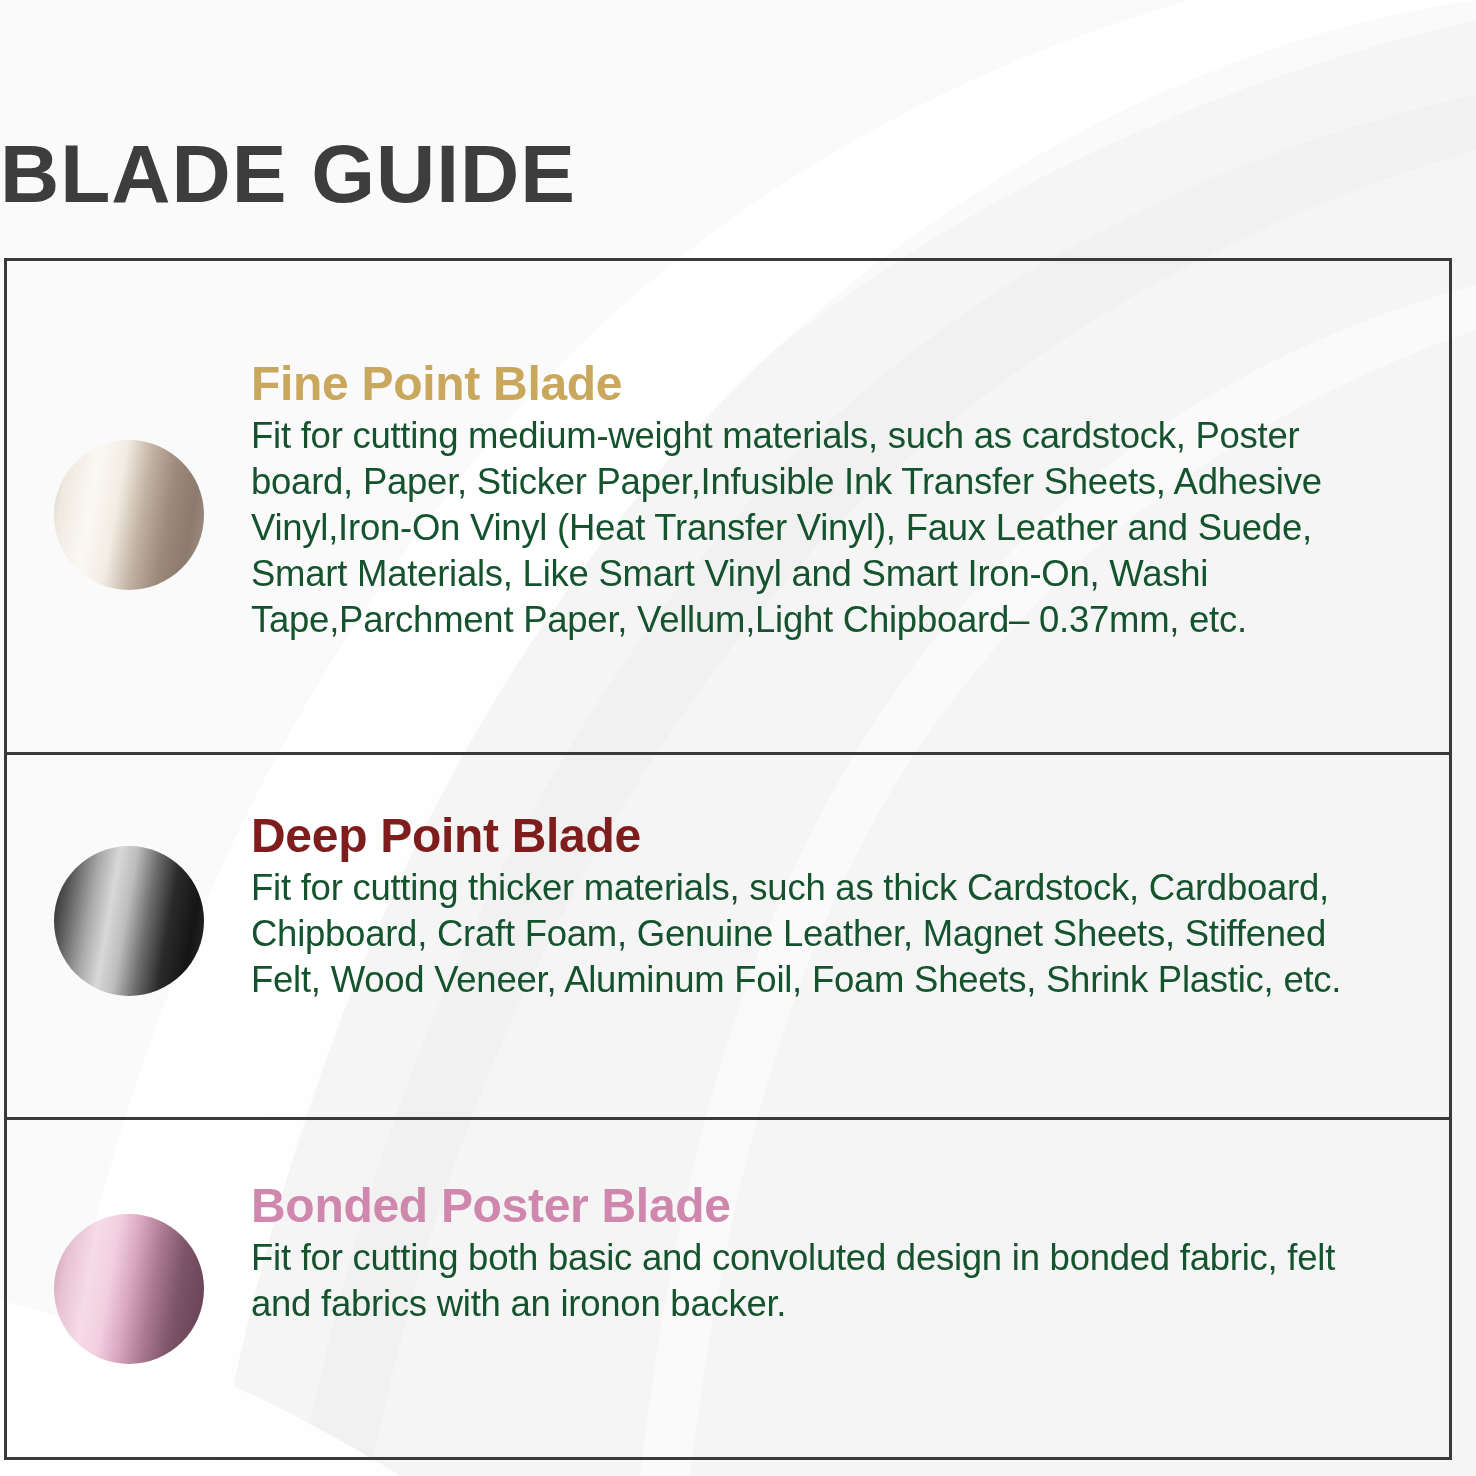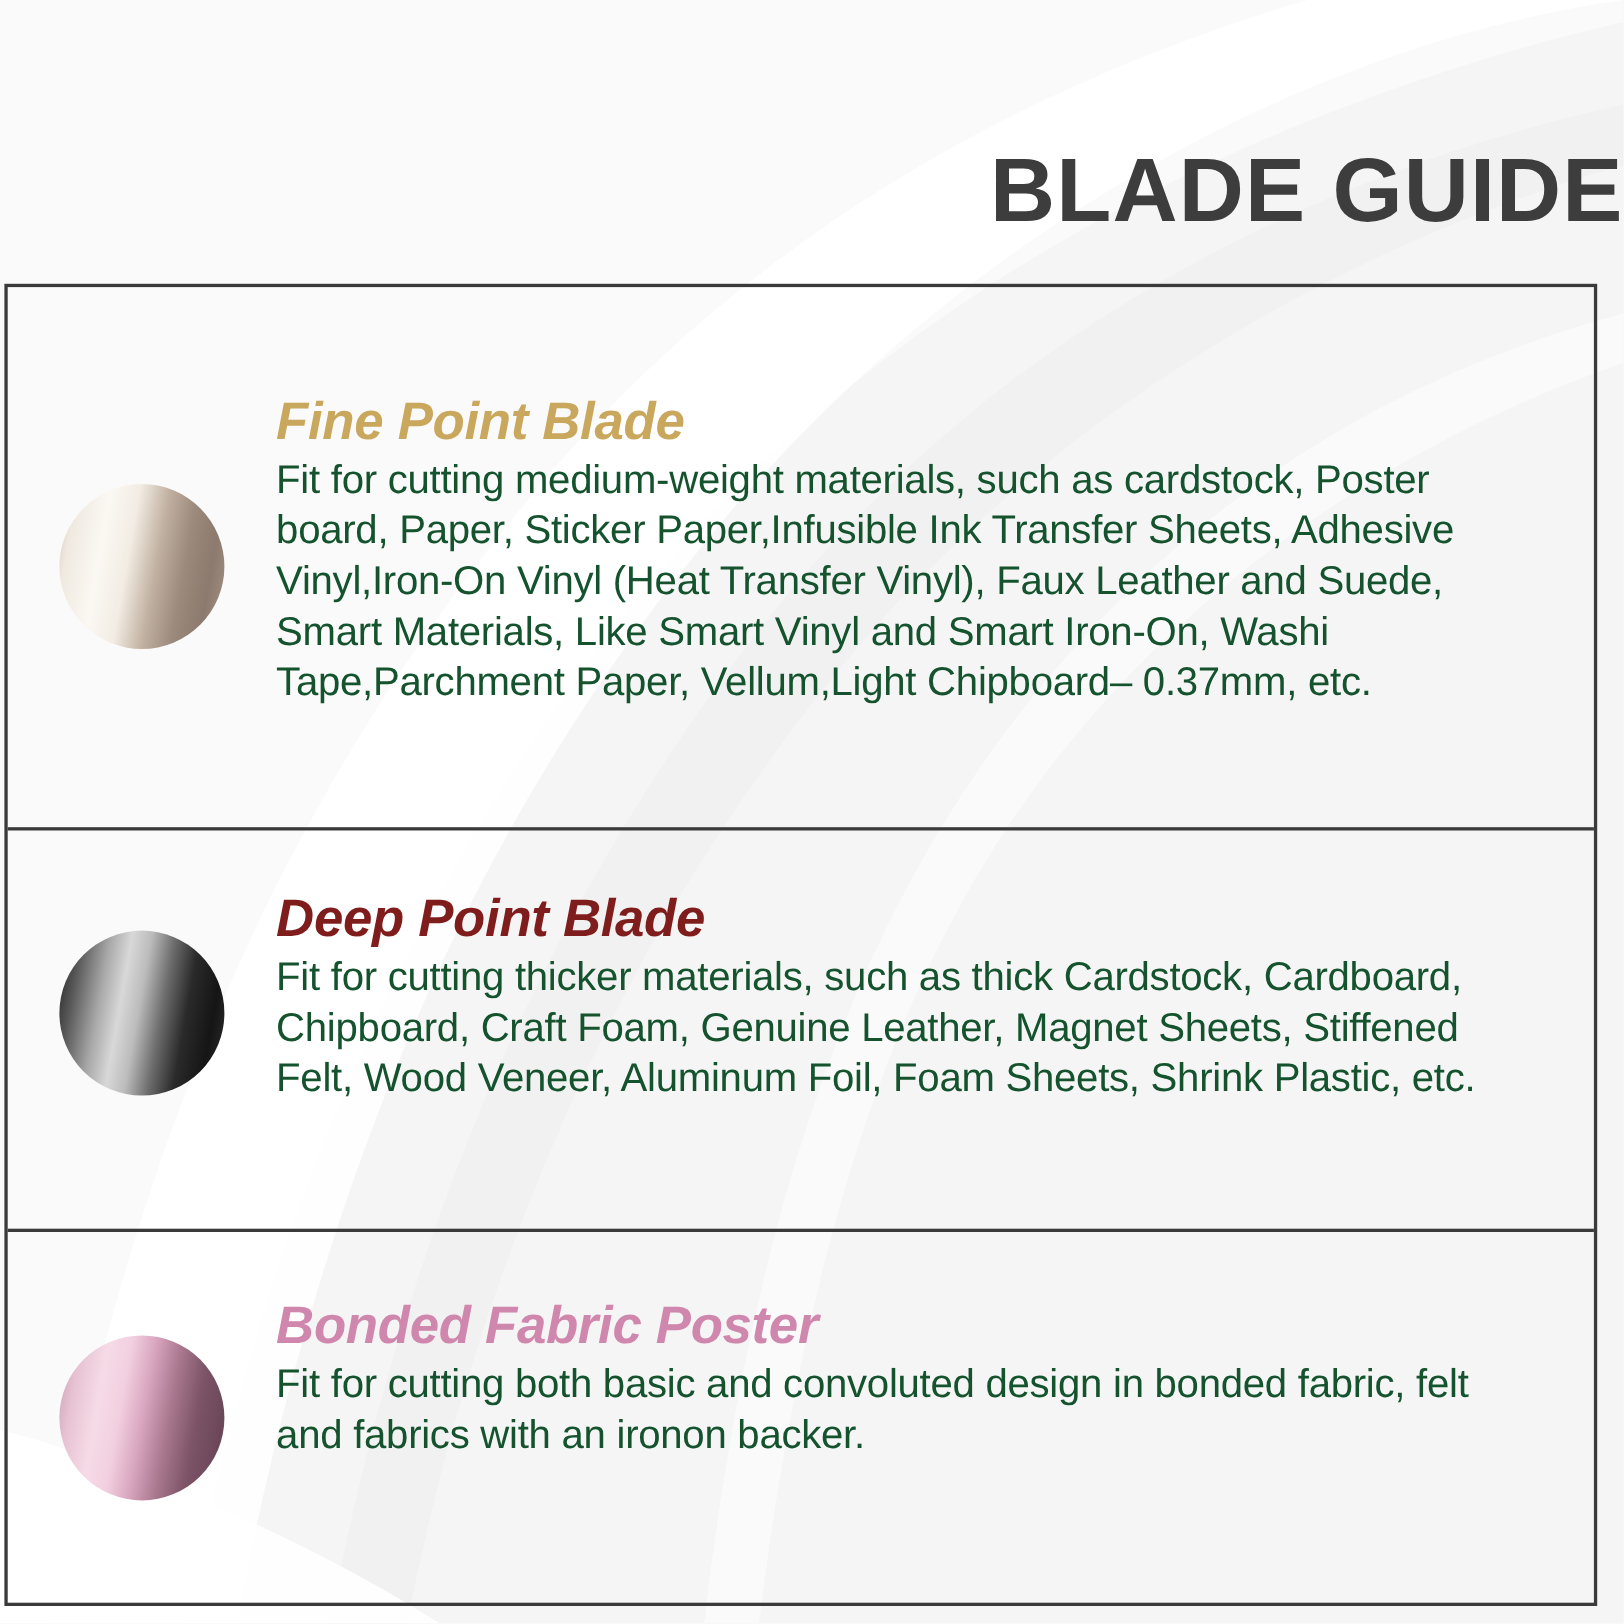--- a/index.html
+++ b/index.html
@@ -33,21 +33,21 @@
     width: 1476px;
     height: 1476px;
   }
 
   
   .title-wrap {
     position: absolute;
     top: 78px;
     left: 0;
     width: 1476px;
-    text-align: right;
+    text-align: left;
     z-index: 5;
   }
   .page-title {
     display: inline-block;
     font-family: "Liberation Sans", sans-serif;
     font-size: 82px;
     font-weight: bold;
     letter-spacing: 1px;
     color: #3d3d3d;
     line-height: 1;
@@ -151,21 +151,20 @@
   .row-2 .text-cell { padding-top: 53px; }
   .row-3 .text-cell { padding-top: 58px; }
 
   .blade-name {
     margin: 0 0 2px 0;
     font-family: "Liberation Sans", sans-serif;
     font-size: 48px;
     font-weight: bold;
     line-height: 1.15;
     letter-spacing: -0.3px;
-    font-style: italic;
   }
   .name-gold  { color: #c9a85e; }
   .name-dark  { color: #7f1d1d; }
   .name-pink  { color: #d087ad; }
 
   .blade-desc {
     margin: 0;
     font-family: "Liberation Sans", sans-serif;
     font-size: 36.5px;
     line-height: 1.26;
@@ -219,19 +218,19 @@
       </div>
     </div>
 
     <div class="blade-row row-3">
       <div class="swatch-cell">
         <div class="swatch swatch-pink">
           <span class="shade"></span>
         </div>
       </div>
       <div class="text-cell">
-        <h2 class="blade-name name-pink">Bonded Fabric Poster</h2>
+        <h2 class="blade-name name-pink">Bonded Poster Blade</h2>
         <p class="blade-desc">Fit for cutting both basic and convoluted design in bonded fabric, felt and fabrics with an ironon backer.</p>
       </div>
     </div>
 
   </div>
 </div>
 
 </body></html>

